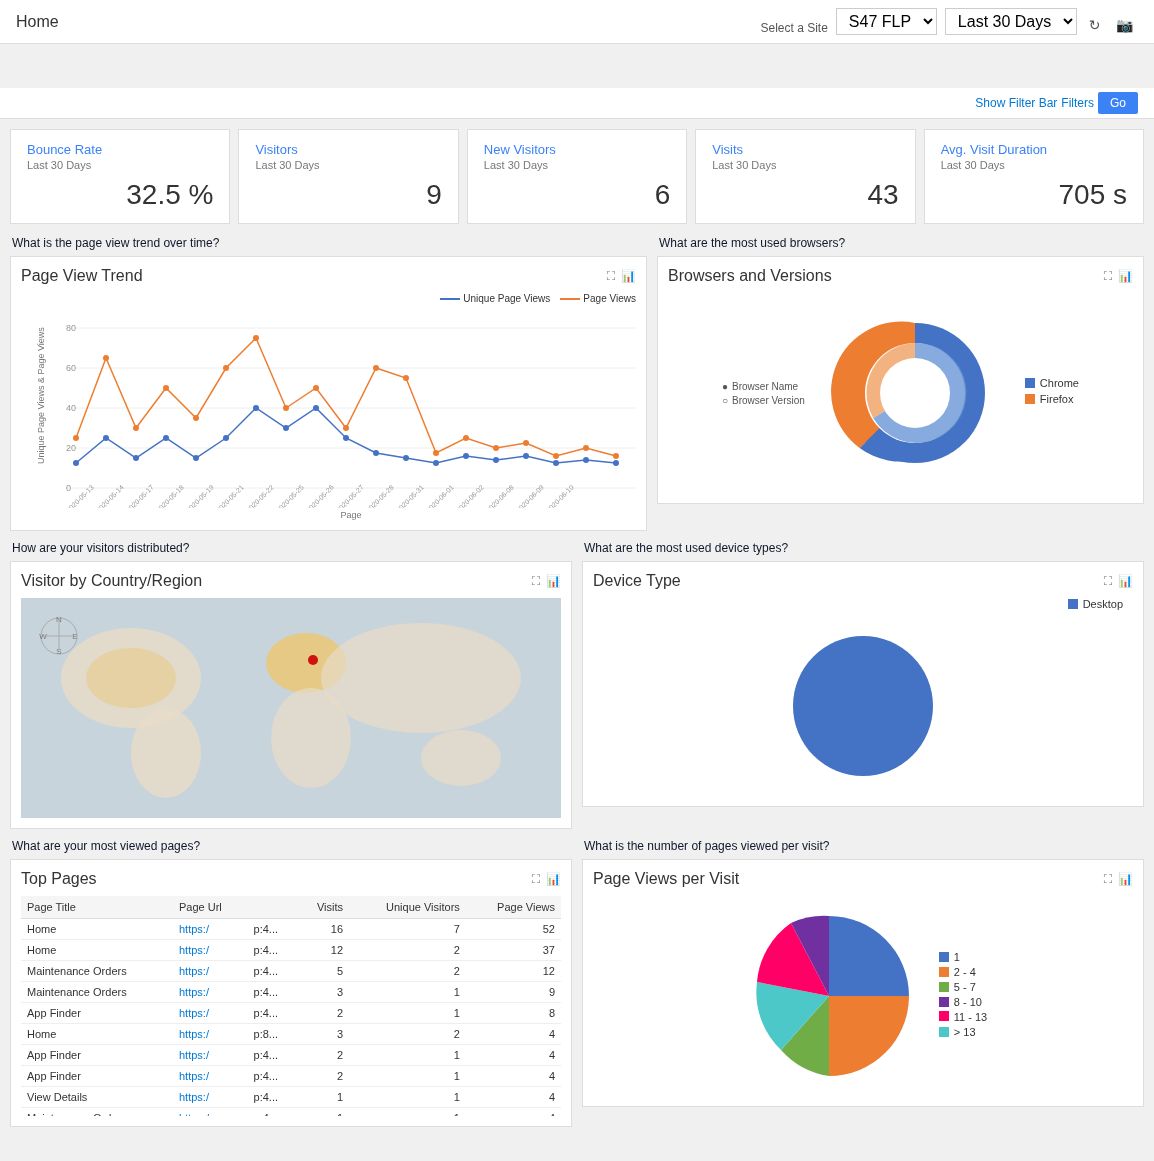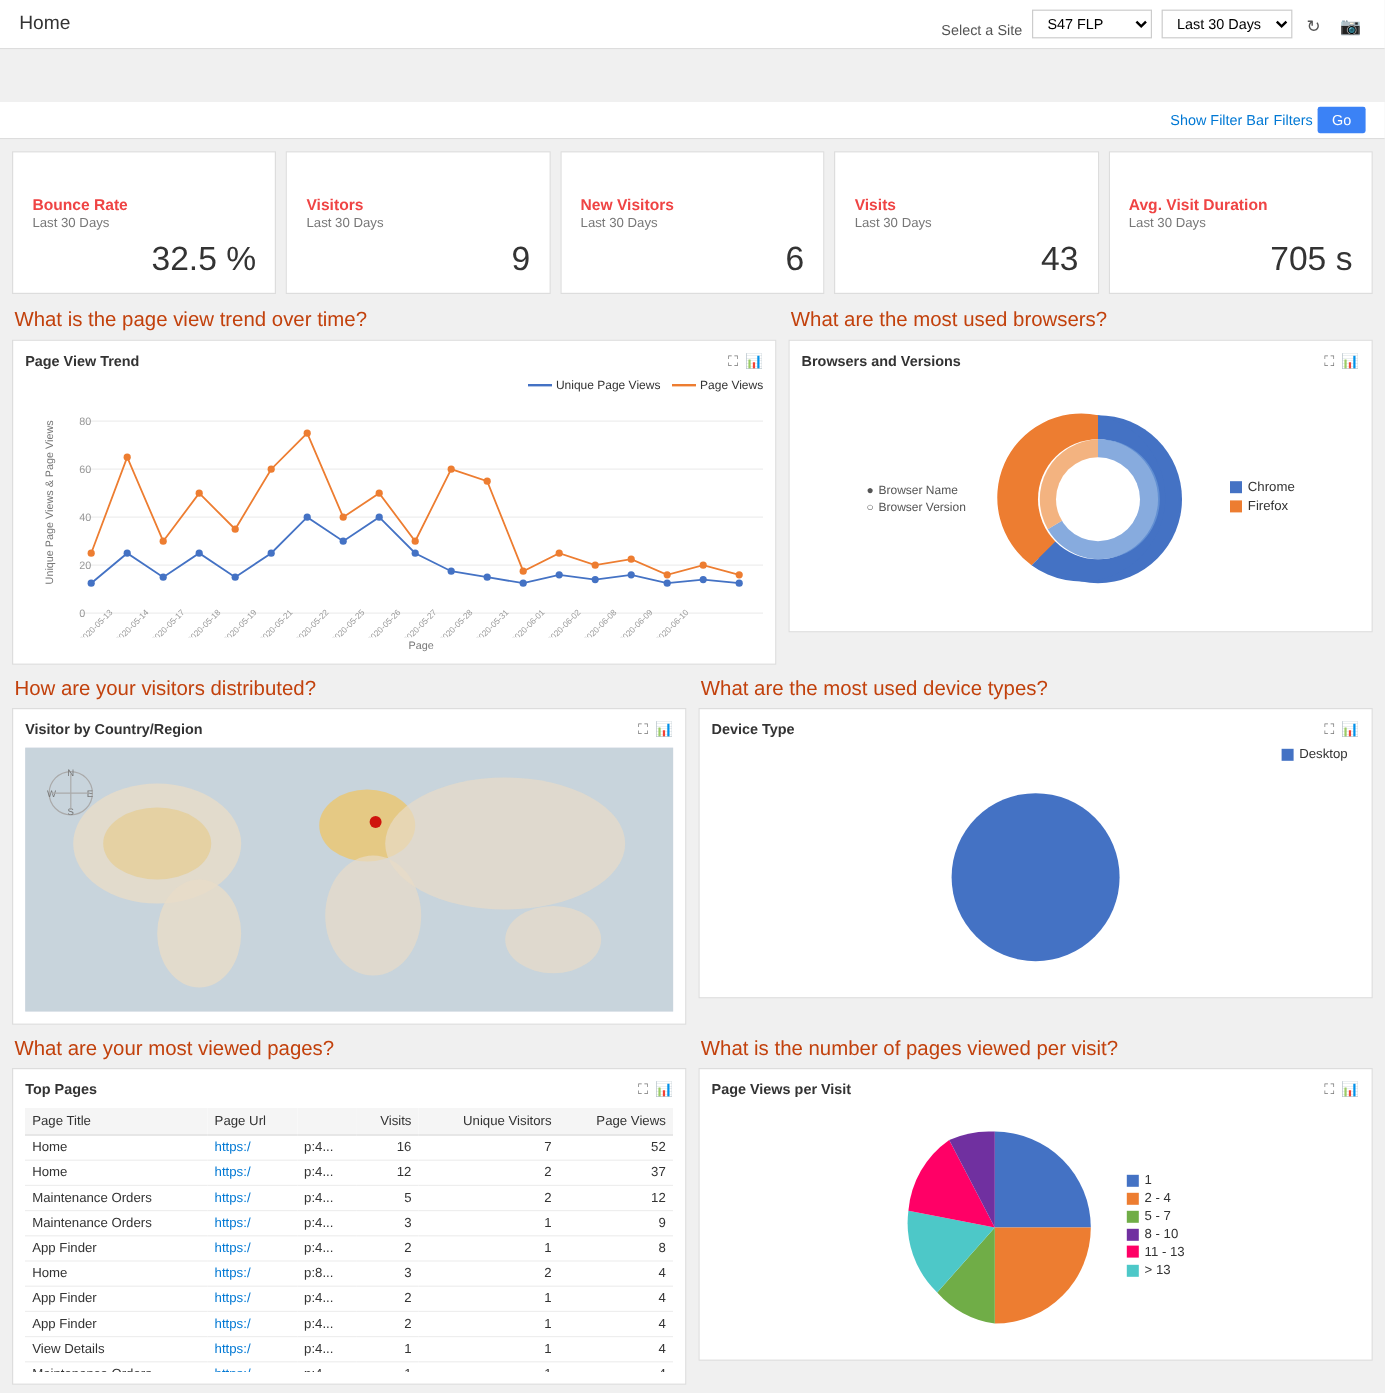--- a/index.html
+++ b/index.html
@@ -3,48 +3,48 @@
   <meta charset="utf-8">
   <style>
     * { box-sizing: border-box; margin: 0; padding: 0; }
     body { font-family: Arial, sans-serif; background: #f0f0f0; font-size: 13px; color: #333; }
 
     
     .header { background: #fff; padding: 8px 16px; display: flex; align-items: center; justify-content: space-between; border-bottom: 1px solid #ddd; }
     .header-title { font-size: 16px; font-weight: normal; color: #333; }
     .header-controls { display: flex; align-items: flex-end; gap: 8px; }
     .site-label { font-size: 12px; color: #555; }
-    .header-select { border: 1px solid #ccc; padding: 3px 8px; font-size: 12px; background: #fff; border-radius: 0; min-width: 100px; }
+    .header-select { border: 1px solid #ccc; padding: 3px 8px; font-size: 16px; background: #fff; border-radius: 0; min-width: 100px; }
     .header-icon-btn { background: none; border: none; cursor: pointer; color: #555; font-size: 14px; padding: 2px 4px; }
 
     
     .toolbar { background: #fff; padding: 4px 16px; display: flex; align-items: center; justify-content: flex-end; gap: 4px; border-bottom: 1px solid #ddd; margin-top: 44px; }
     .toolbar-link { color: #0078d4; font-size: 12px; text-decoration: none; cursor: pointer; }
     .toolbar-filters { color: #0078d4; font-size: 12px; cursor: pointer; }
     .go-btn { background: #3b82f6; color: #fff; border: none; padding: 4px 12px; font-size: 12px; cursor: pointer; border-radius: 2px; }
 
     
     .main { padding: 10px; }
 
     
     .stat-cards { display: flex; gap: 8px; margin-bottom: 12px; }
     .stat-card { background: #fff; border: 1px solid #ddd; padding: 12px 16px; min-width: 140px; flex: 1; }
-    .stat-card-title { font-size: 13px; font-weight: bold; color: #ef4444; margin-bottom: 2px; margin-top: 24px; }
+    .stat-card-title { font-size: 13px; font-weight: normal; color: #3b82f6; margin-bottom: 2px; }
     .stat-card-subtitle { font-size: 11px; color: #777; margin-bottom: 8px; }
     .stat-card-value { font-size: 28px; font-weight: 300; color: #333; text-align: right; }
 
     
     .section-row { display: flex; gap: 10px; margin-bottom: 10px; }
     .section-half { flex: 1; }
-    .section-question { font-size: 17px; color: #c2410c; margin-bottom: 6px; padding: 0 2px; }
+    .section-question { font-size: 12px; color: #0f172a; margin-bottom: 6px; padding: 0 2px; }
 
     
     .chart-panel { background: #fff; border: 1px solid #ddd; padding: 10px; }
     .chart-panel-header { display: flex; justify-content: space-between; align-items: center; margin-bottom: 8px; }
-    .chart-panel-title { font-size: 12px; font-weight: bold; color: #333; }
+    .chart-panel-title { font-size: 16px; font-weight: normal; color: #333; }
     .chart-panel-icons { display: flex; gap: 6px; }
     .chart-icon-btn { background: none; border: none; cursor: pointer; color: #777; font-size: 12px; }
     .chart-legend { display: flex; gap: 10px; justify-content: flex-end; font-size: 10px; margin-bottom: 4px; }
     .legend-dot { display: inline-block; width: 8px; height: 2px; vertical-align: middle; margin-right: 3px; }
 
     
     .donut-area { display: flex; align-items: center; justify-content: center; gap: 20px; padding: 10px 0; }
     .donut-legend { font-size: 11px; }
     .donut-legend-item { display: flex; align-items: center; gap: 5px; margin-bottom: 4px; }
     .legend-square { width: 10px; height: 10px; display: inline-block; }

